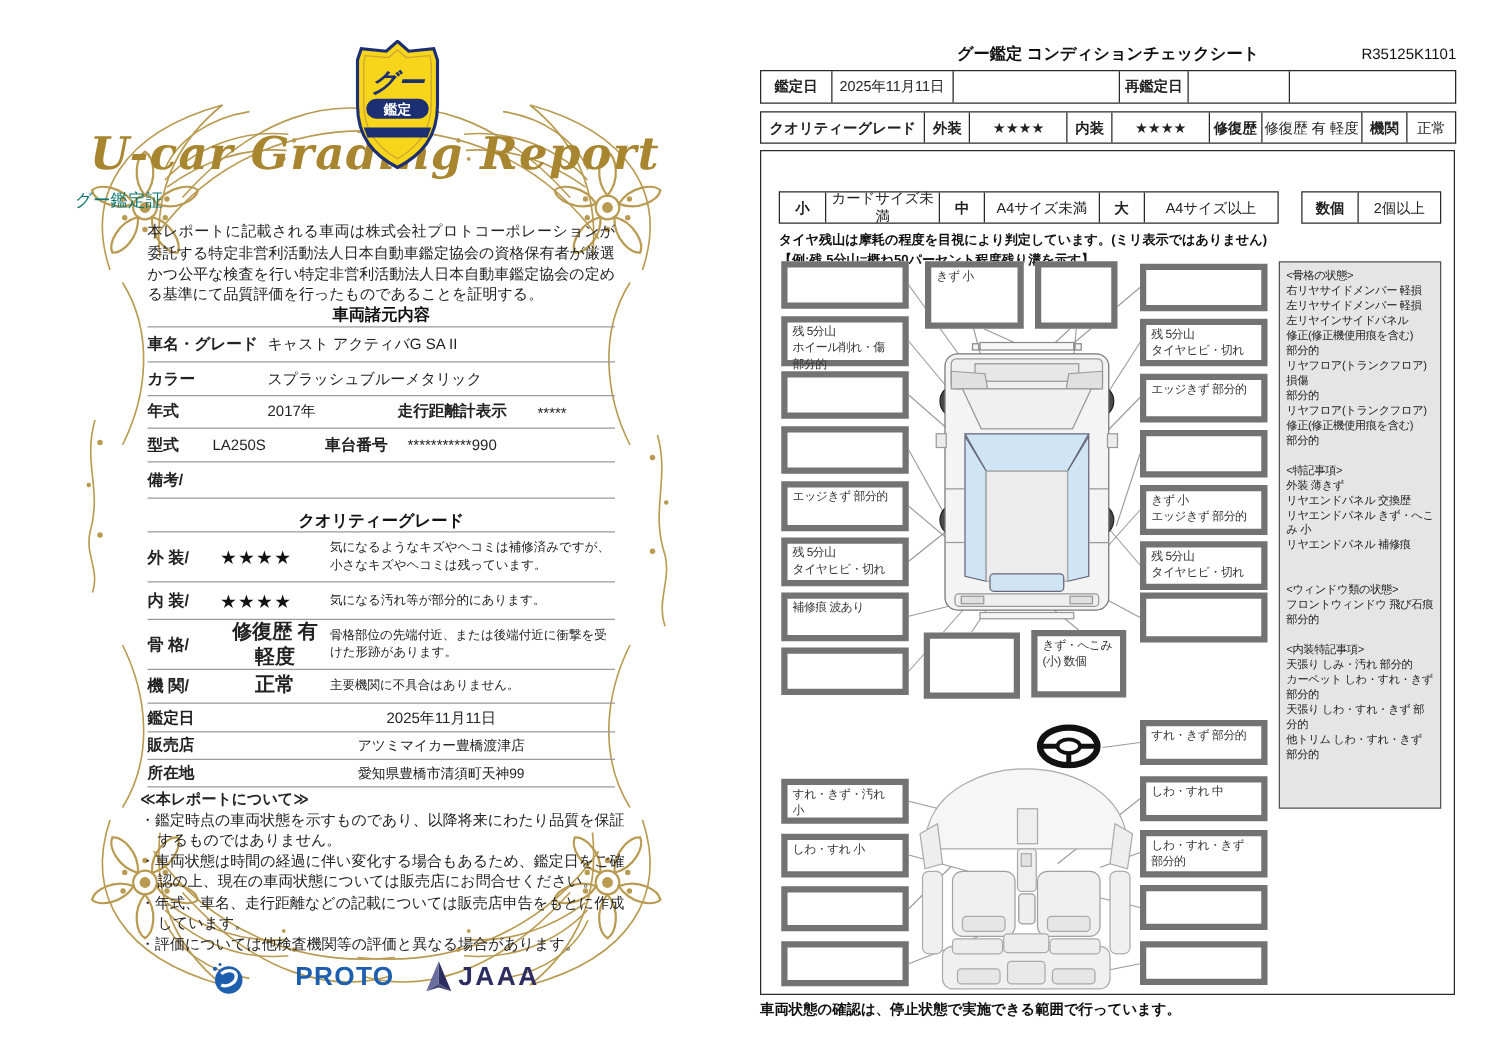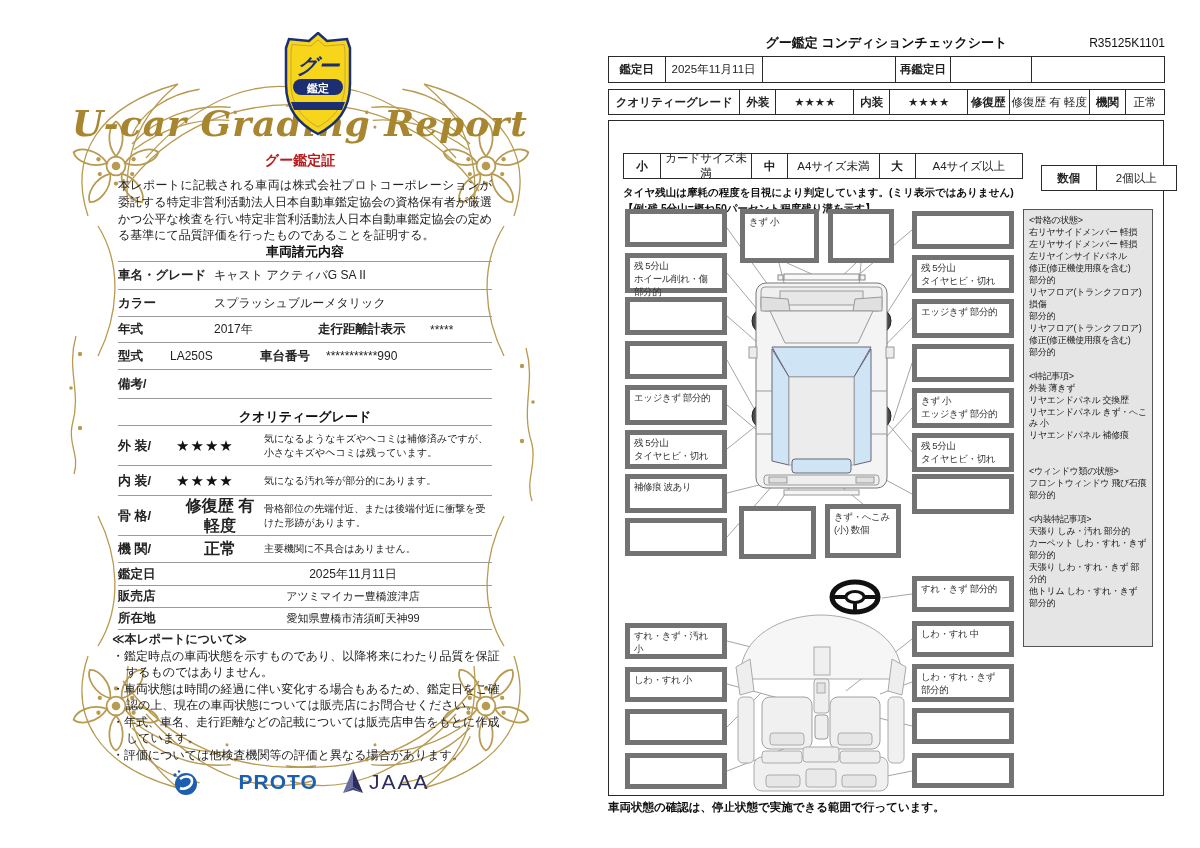--- a/index.html
+++ b/index.html
@@ -4,37 +4,37 @@
 <style>
   html,body{margin:0;padding:0;background:#fff;}
   body{font-family:"Liberation Sans","DejaVu Sans",sans-serif;color:#222;}
   .page{position:relative;width:1200px;height:848px;background:#fff;overflow:hidden;}
   .abs{position:absolute;}
 
   
   .lp-title{left:60px;top:102px;width:480px;text-align:center;
     font-family:"DejaVu Serif","Liberation Serif",serif;font-style:italic;font-weight:bold;
     font-size:36px;color:#a8862f;letter-spacing:1px;z-index:1;}
-  .lp-sub{left:60px;top:152px;width:480px;text-align:center;font-weight:bold;font-size:14px;color:#b91c1c;}
+  .lp-sub{left:60px;top:152px;width:480px;text-align:left;font-weight:normal;font-size:14px;color:#0f766e;}
   .lp-intro{left:118px;top:177px;width:374px;font-size:12px;line-height:1.4;text-align:justify;color:#222;}
   .sec-title{width:374px;left:118px;text-align:center;font-weight:bold;font-size:13px;color:#111;}
   .ltable{left:118px;width:374px;}
   .lrow{display:flex;align-items:center;border-top:1px solid #9a9a9a;box-sizing:border-box;}
   .ltable .last{border-bottom:1px solid #9a9a9a;}
   .llab{font-weight:bold;font-size:12.5px;flex:0 0 auto;}
   .lval{font-size:12px;}
   .stars{font-size:15px;letter-spacing:1px;color:#111;white-space:nowrap;}
   .gdesc{font-size:10px;line-height:1.4;color:#222;}
   .gval{white-space:pre-line;text-align:center;font-size:16px;line-height:1.25;font-weight:bold;}
   .notes{left:112px;top:631px;width:392px;font-size:12px;line-height:1.38;color:#222;}
   .notes .nt{font-weight:bold;}
   .notes .ni{padding-left:14px;text-indent:-14px;}
   .logos{left:60px;top:768px;width:480px;display:flex;justify-content:center;align-items:center;gap:22px;}
   .logo-txt-proto{font-size:21px;font-weight:800;color:#1d5fae;letter-spacing:1px;margin-left:36px;}
-  .logo-txt-jaaa{font-size:21px;font-weight:400;color:#2c2c60;letter-spacing:2px;}
+  .logo-txt-jaaa{font-size:21px;font-weight:700;color:#2c2c60;letter-spacing:2px;}
   .logo-unit{display:flex;align-items:center;gap:5px;}
 
   
   .rp-title{left:608px;top:34px;width:557px;text-align:center;font-weight:bold;font-size:13px;color:#111;}
   .rp-code{left:1070px;top:36px;width:95px;text-align:right;font-size:12px;color:#111;}
   .btable{display:flex;border:1.5px solid #2a2a2a;background:#fff;box-sizing:border-box;}
   .btable>div{display:flex;align-items:center;justify-content:center;font-size:11.5px;
     border-left:1px solid #2a2a2a;box-sizing:border-box;height:100%;text-align:center;}
   .btable>div:first-child{border-left:none;}
   .bold{font-weight:bold;}
@@ -248,21 +248,21 @@
   <div class="abs bigbox">
 
     <div class="btable" style="position:absolute;left:14px;top:32px;width:400px;height:26px;border-width:1px">
       <div class="bold" style="width:9%">小</div>
       <div style="width:23%">カードサイズ未満</div>
       <div class="bold" style="width:9%">中</div>
       <div style="width:23%">A4サイズ未満</div>
       <div class="bold" style="width:9%">大</div>
       <div style="width:27%">A4サイズ以上</div>
     </div>
-    <div class="btable" style="position:absolute;left:432px;top:44px;width:136px;height:26px;border-width:1px">
+    <div class="btable" style="position:absolute;left:432px;top:32px;width:112px;height:26px;border-width:1px">
       <div class="bold" style="width:40%">数個</div>
       <div style="width:60%">2個以上</div>
     </div>
 
     <div class="tire-note" style="position:absolute;left:14px;top:63px;width:530px">
       <div>タイヤ残山は摩耗の程度を目視により判定しています。(ミリ表示ではありません)</div>
       <div>【例:残 5分山=概ね50パーセント程度残り溝を示す】</div>
     </div>
 
     <svg class="leader" width="556" height="676" viewBox="0 0 556 676" stroke="#9a9a9a" stroke-width="0.9">

